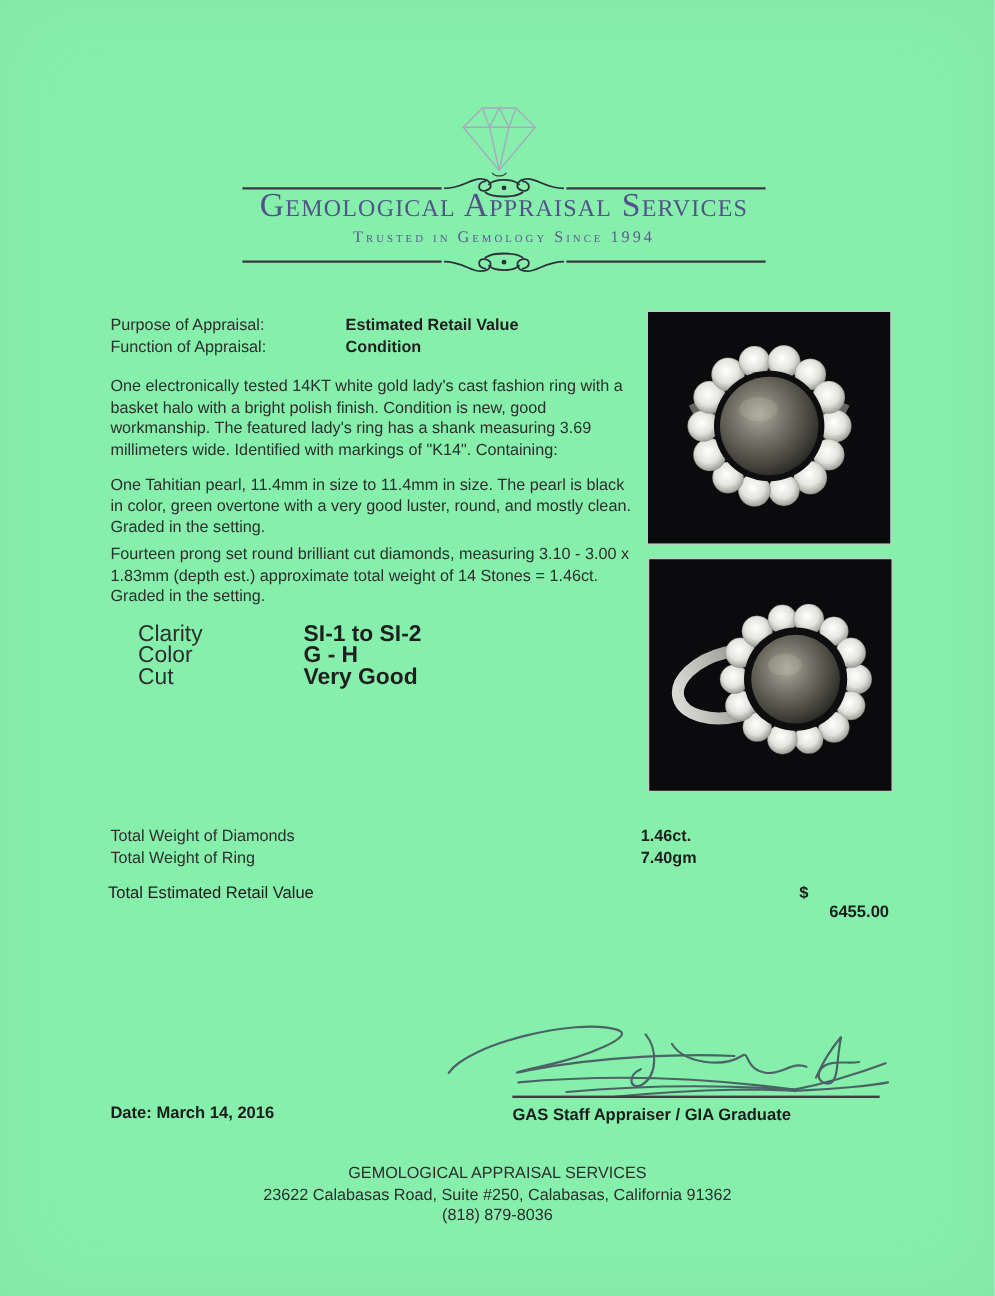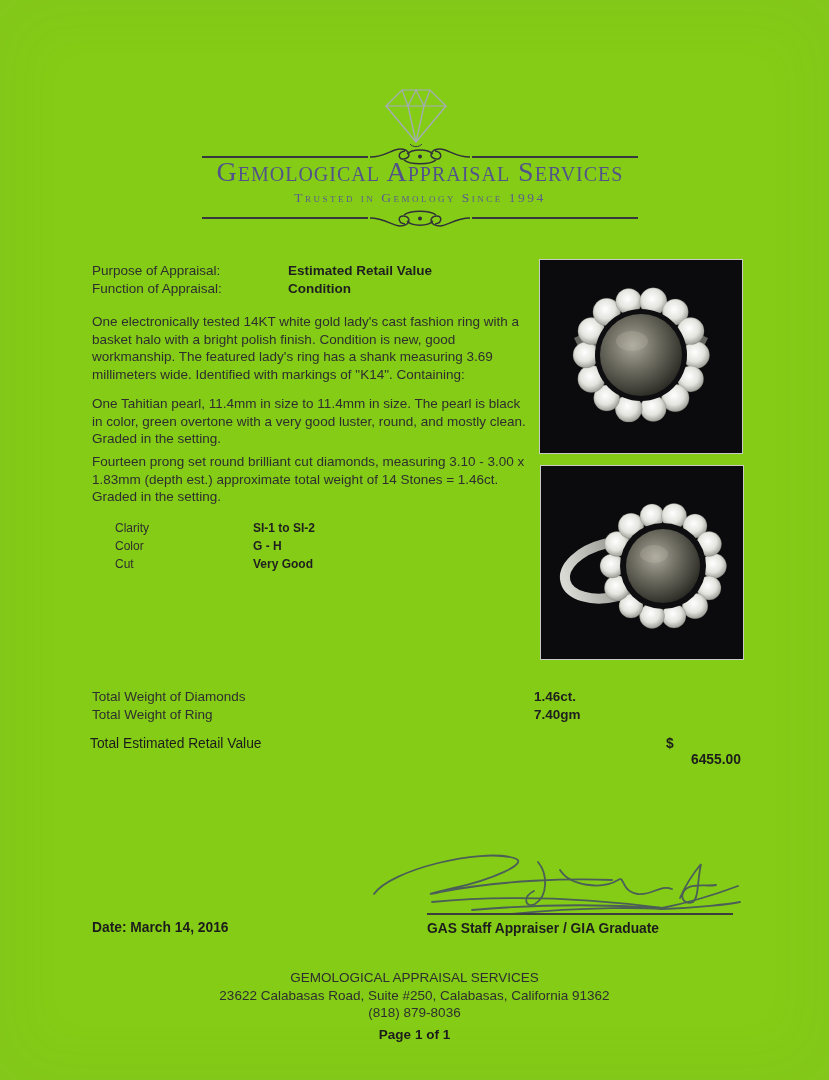--- a/index.html
+++ b/index.html
@@ -1,18 +1,18 @@
 <!DOCTYPE html>
 <html><head>
 <meta charset="utf-8">
 <style>
   html,body{margin:0;padding:0;background:#e9e9e7;}
   .page{
     position:relative;width:829px;height:1080px;margin:0 auto;
-    background:#84cc16;overflow:hidden;
+    background:#86efac;overflow:hidden;
     font-family:"Liberation Sans",sans-serif;color:#2e2e2e;
     box-shadow:inset 0 0 70px rgba(110,110,110,0.07);
   }
   
   .logo-diamond{position:absolute;left:368px;top:84px;}
   .flourish{position:absolute;left:200px;width:440px;height:22px;}
   .flourish.top{top:146px;}
   .flourish.bottom{top:207px;}
   .brand-title{
     position:absolute;left:134px;top:156px;width:572px;text-align:center;
@@ -28,21 +28,21 @@
   }
   
   .kv-block{position:absolute;left:92px;top:262px;font-size:13.5px;line-height:18px;}
   .kv-row{display:flex;gap:40px;}
   .kv-label{width:156px;}
   .kv-value{font-weight:700;color:#1f1f1f;}
   .para{position:absolute;left:90px;width:436px;font-size:13.5px;line-height:17.6px;margin:2px;}
   #para-1{top:311px;}
   #para-2{top:393px;}
   #para-3{top:451px;}
-  .grading{position:absolute;left:115px;top:520px;font-size:12px;line-height:17.8px;}
+  .grading{position:absolute;left:115px;top:520px;font-size:19px;line-height:17.8px;}
   .grading .kv-label{width:98px;}
   
   .photo{position:absolute;width:202px;height:193px;background:#0b0b0d;outline:1px solid #c9c9c5;}
   #photo-top{left:540px;top:260px;}
   #photo-side{left:541px;top:466px;}
   .photo svg{display:block;}
   
   .totals{position:absolute;left:92px;top:688px;font-size:13.5px;line-height:17.6px;}
   .totals .kv-label{width:402px;}
   .retail-label{position:absolute;left:90px;top:736px;font-size:13.8px;font-weight:400;color:#1c1c1c;}
@@ -230,16 +230,15 @@
     </g>
   </svg>
   <div class="sig-line"></div>
   <div class="date-line">Date: March 14, 2016</div>
   <div class="signer-title">GAS Staff Appraiser / GIA Graduate</div>
 
   <div class="footer">
     <div>GEMOLOGICAL APPRAISAL SERVICES</div>
     <div>23622 Calabasas Road, Suite #250, Calabasas, California 91362</div>
     <div>(818) 879-8036</div>
-    <div class="page-num">Page 1 of 1</div>
   </div>
 
 </div>
 
 </body></html>

